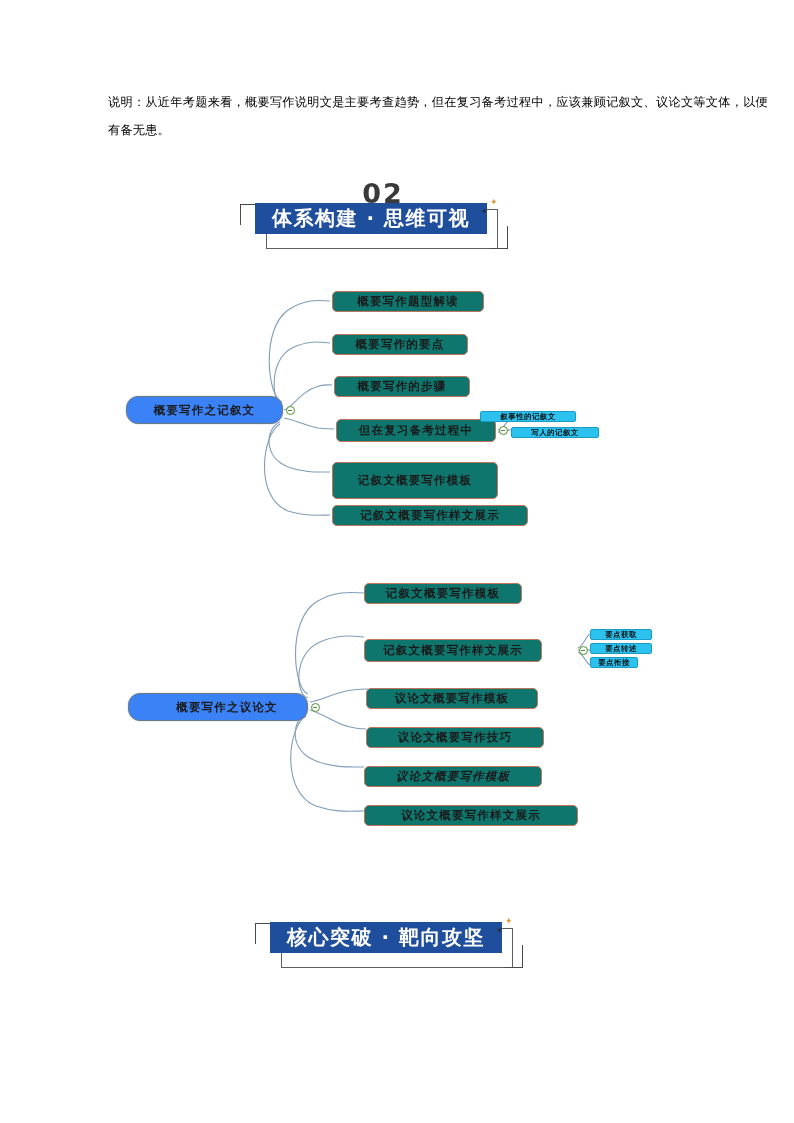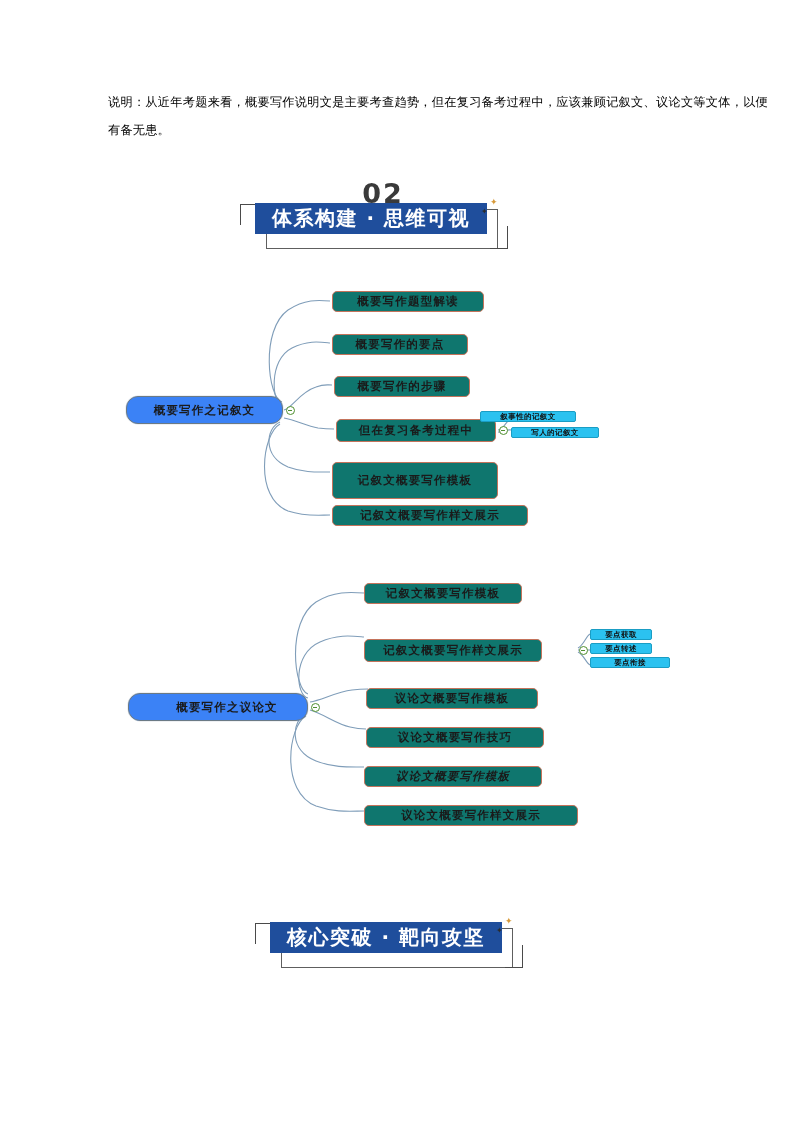--- a/index.html
+++ b/index.html
@@ -234,21 +234,21 @@
   <div class="node leaf" style="left:364px; top:639px; width:178px; height:23px;">记叙文概要写作样文展示</div>
   <div class="node leaf" style="left:366px; top:688px; width:172px; height:21px;">议论文概要写作模板</div>
   <div class="node leaf" style="left:366px; top:727px; width:178px; height:21px;">议论文概要写作技巧</div>
   <div class="node leaf" style="left:364px; top:766px; width:178px; height:21px;font-style:italic;">议论文概要写作模板</div>
   <div class="node leaf" style="left:364px; top:805px; width:214px; height:21px;">议论文概要写作样文展示</div>
 
   <div class="toggle" style="left:579px; top:646px;"></div>
 
   <div class="node sub" style="left:590px; top:629px; width:62px; height:11px;">要点获取</div>
   <div class="node sub" style="left:590px; top:643px; width:62px; height:11px;">要点转述</div>
-  <div class="node sub" style="left:590px; top:657px; width:80px; height:11px;">要点衔接</div>
+  <div class="node sub" style="left:590px; top:657px; width:48px; height:11px;">要点衔接</div>
 </div>
 
 <div class="banner" style="left:253px; top:897px;">
   <div class="bracket-tl"></div>
   <div class="outline"></div>
   <div class="blue">
     <span>核心突破 · 靶向攻坚</span>
   </div>
   <div class="bracket-br"></div>
   <div class="spark dark" style="left:243px; top:29px;">✦</div>

